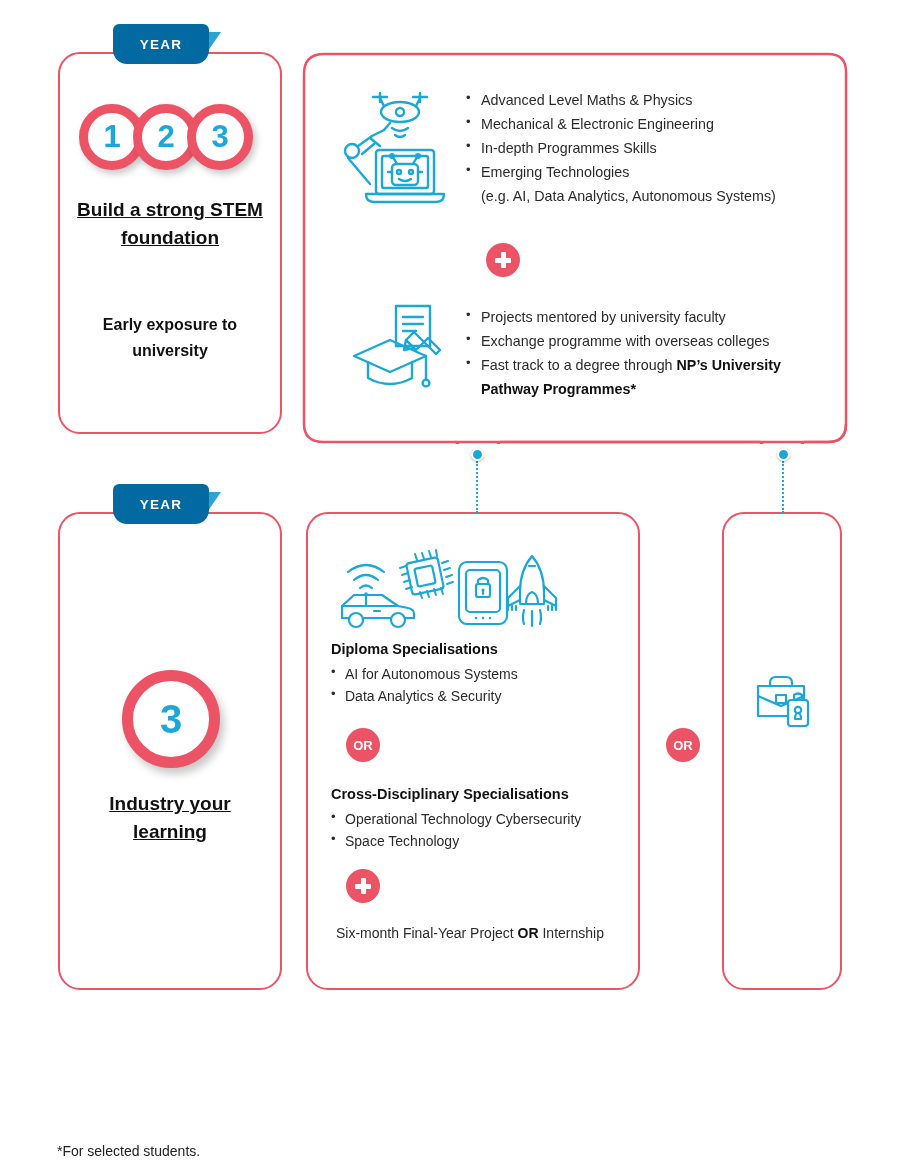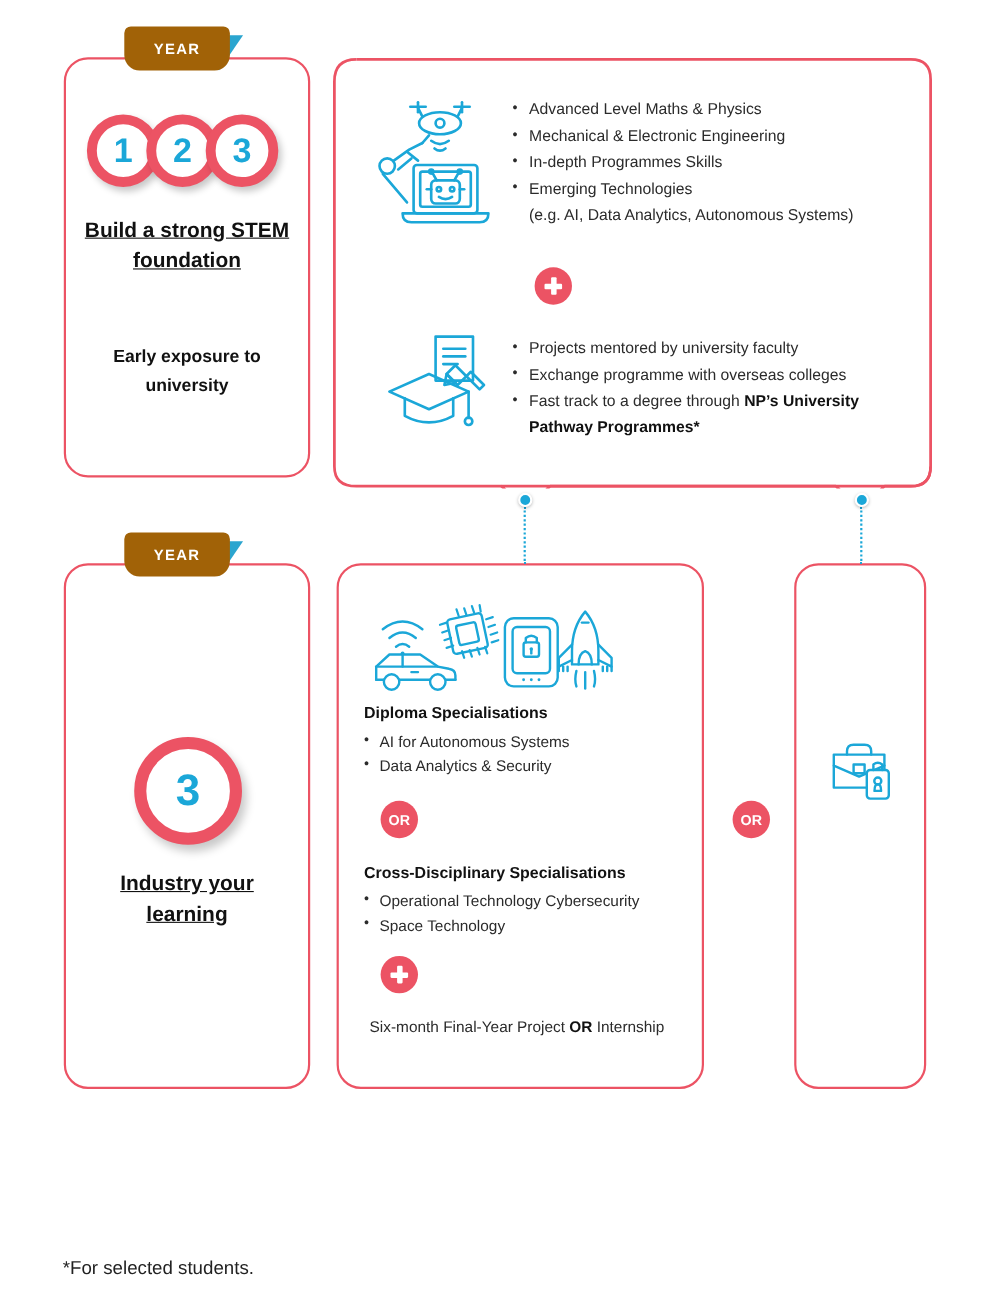--- a/index.html
+++ b/index.html
@@ -32,21 +32,21 @@
     position: absolute;
     left: 86px; top: 8px;
     width: 0; height: 0;
     border-left: 22px solid #2BA5CF;
     border-bottom: 32px solid transparent;
   }
   .year-badge .body {
     position: absolute;
     left: 0; top: 0;
     width: 96px; height: 40px;
-    background: #a16207;
+    background: #0369a1;
     border-radius: 6px 6px 14px 14px;
     color: #ffffff;
     font-size: 13.5px;
     font-weight: bold;
     letter-spacing: 1.2px;
     display: flex;
     align-items: center;
     justify-content: center;
   }
 
@@ -198,21 +198,21 @@
   }
   .conn-line {
     position: absolute;
     width: 0;
     border-left: 2.5px dotted #1BA7D8;
     z-index: 2;
   }
 
   .footnote {
     position: absolute;
-    font-size: 17px;
+    font-size: 14px;
     color: #222;
   }
 
   .icon { position: absolute; }
   svg { display: block; }
 </style>
 </head>
 <body>
 
 <div id="root">

